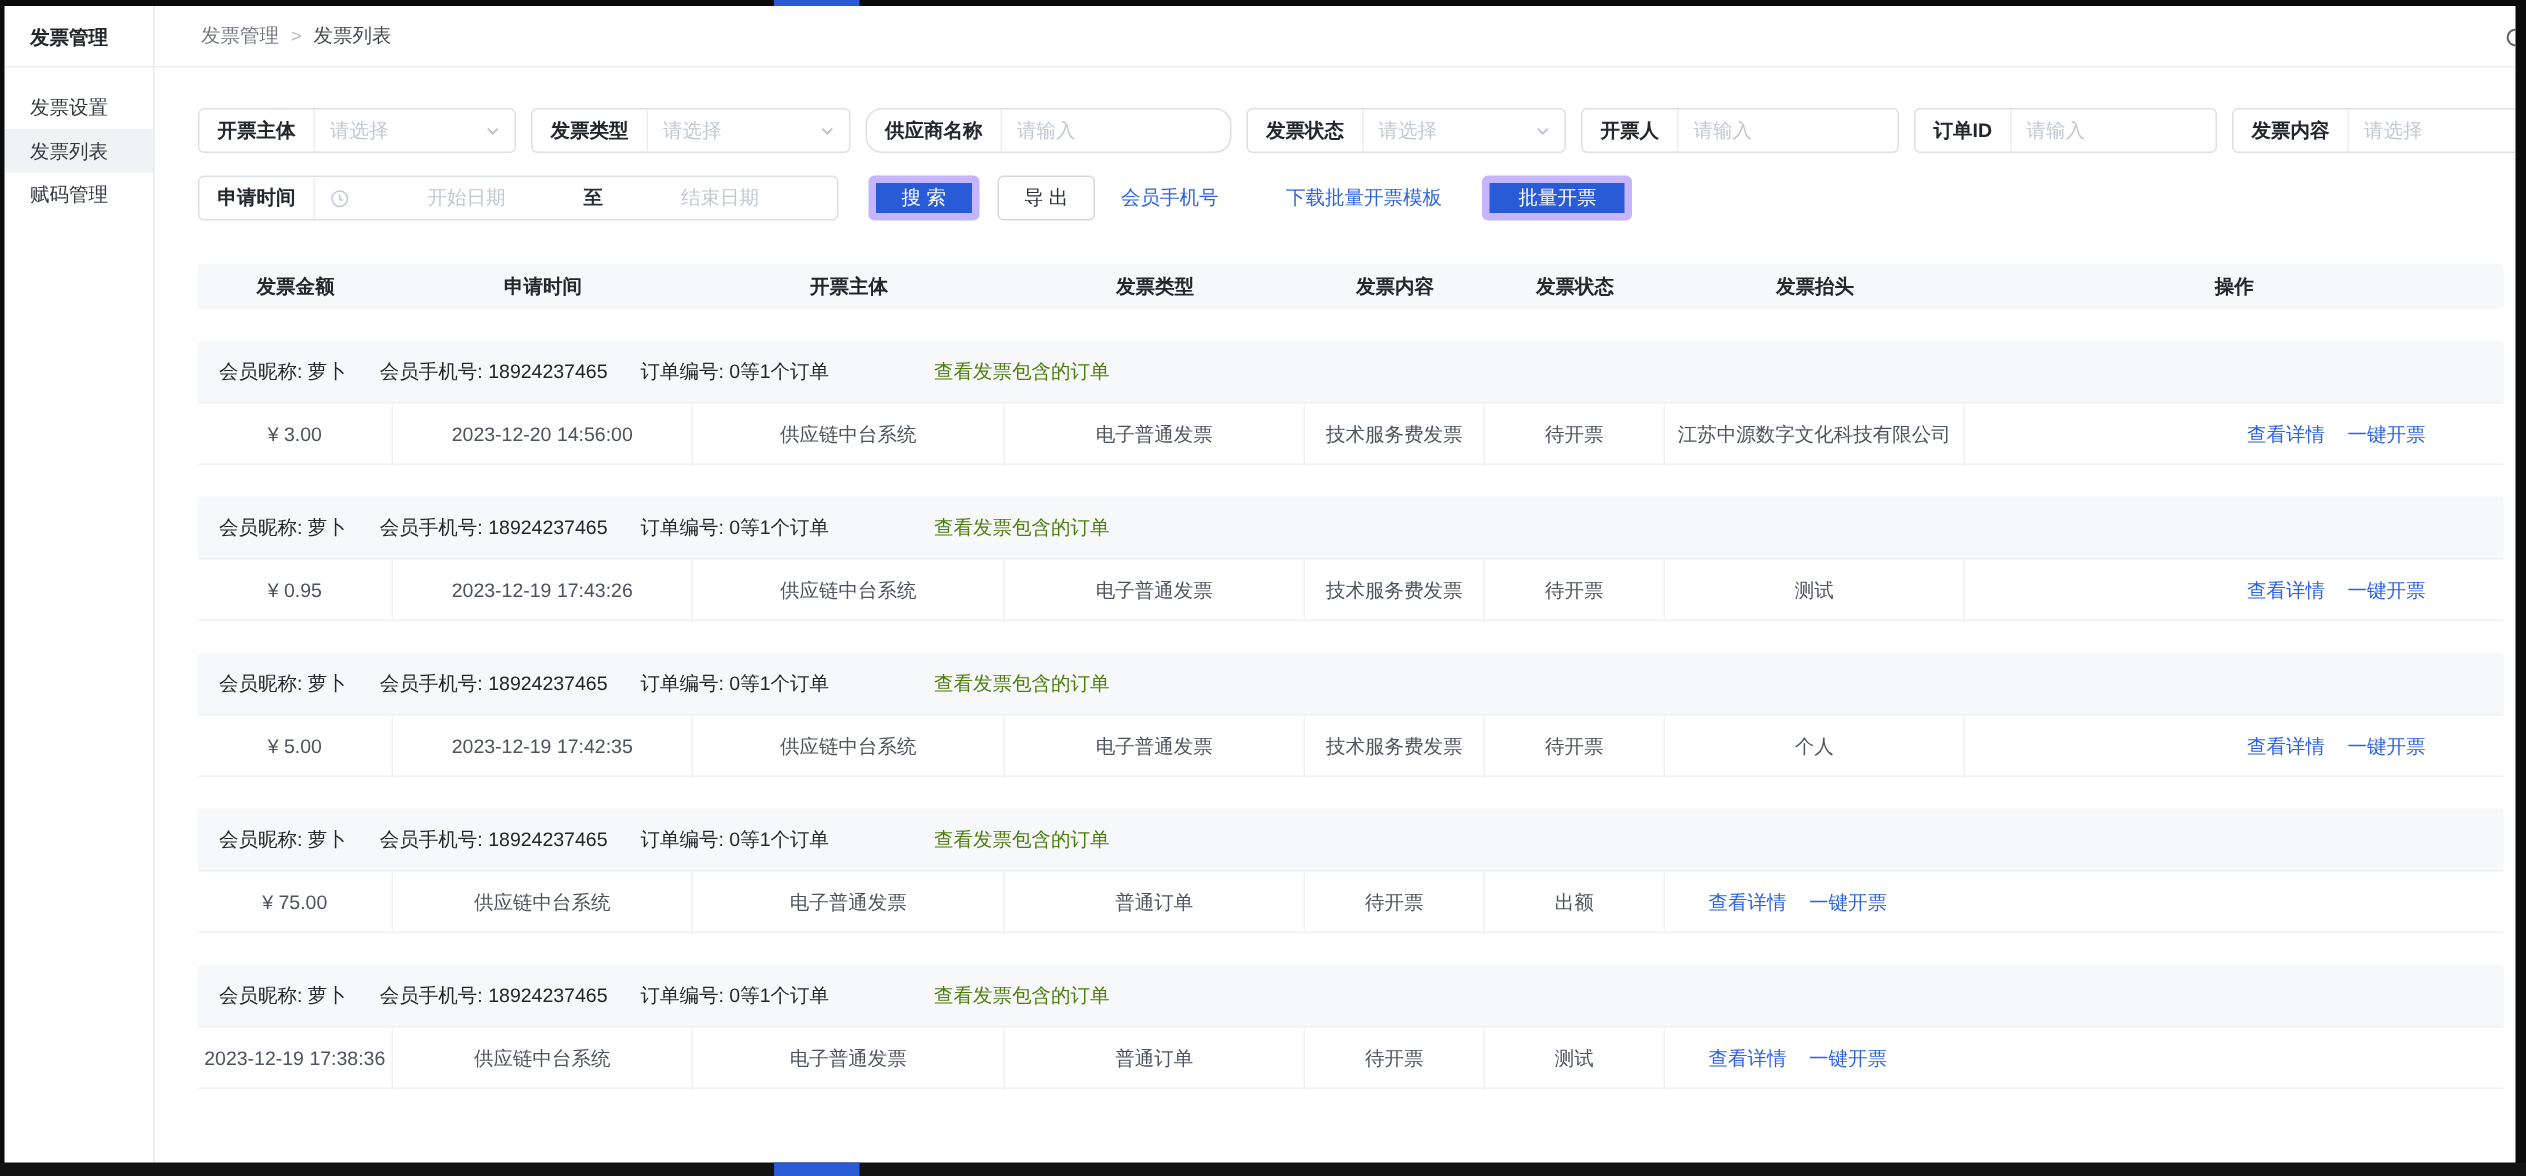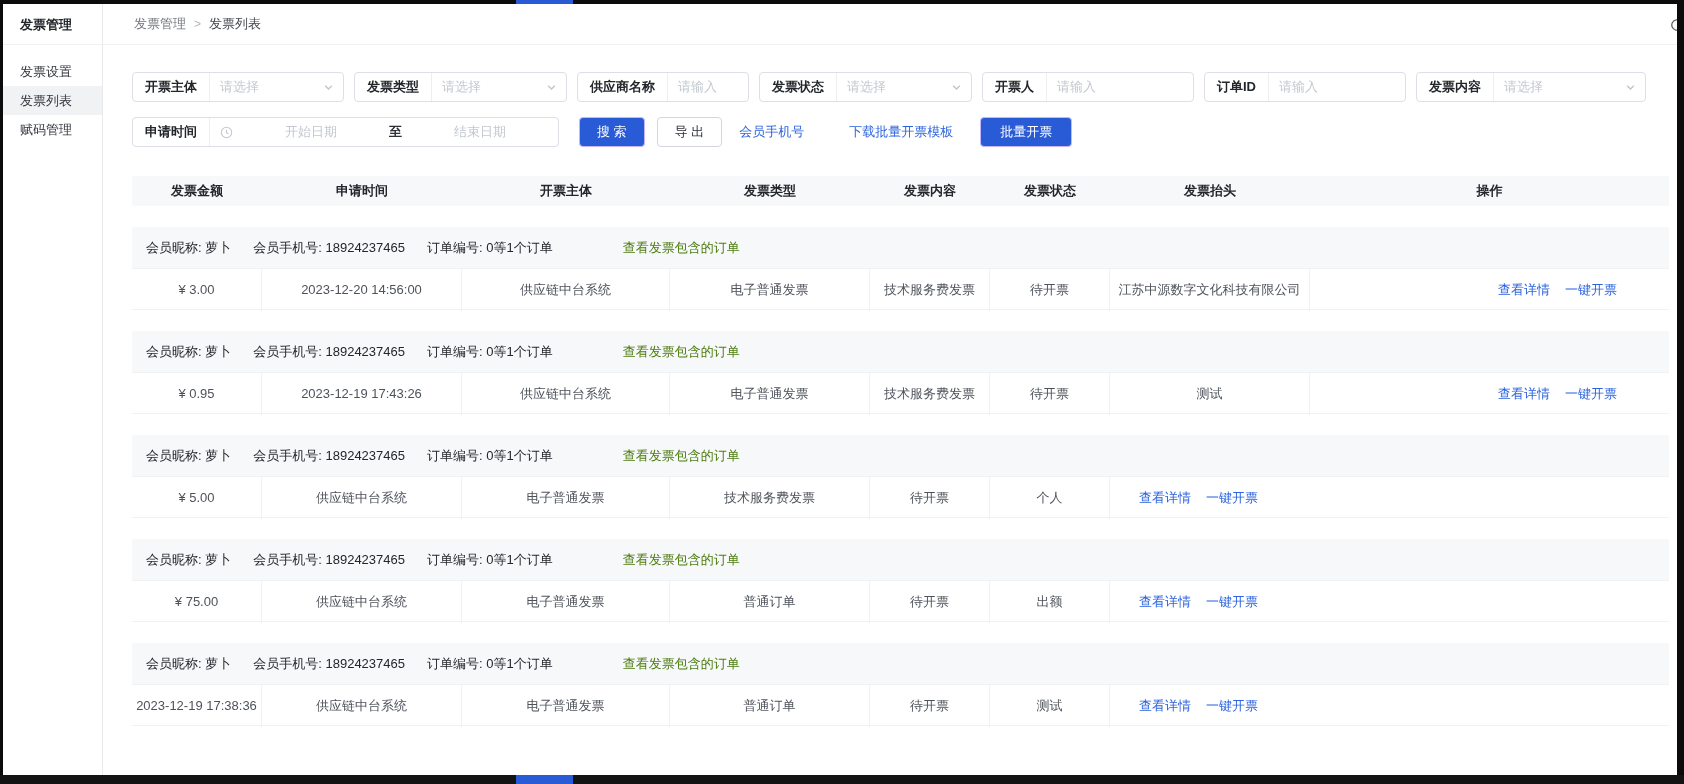--- a/index.html
+++ b/index.html
@@ -36,21 +36,21 @@
   .flabel{padding:0 12px;font-size:13px;font-weight:600;color:#23262b;}
   .fdiv{width:1px;height:28px;background:#eceef1;}
   .fph{flex:1;padding:0 10px;font-size:13px;color:#c3c8d0;overflow:hidden;}
   .chev{padding-right:9px;display:inline-flex;}
   
   .dgroup{width:427px;margin-right:10px;display:inline-flex;align-items:center;height:30px;border:1px solid #dcdfe6;border-radius:4px;}
   .clock{margin-left:10px;display:inline-flex;}
   .dph{flex:1;text-align:center;font-size:13px;color:#c3c8d0;}
   .dsep{font-size:13px;color:#2b2f36;font-weight:600;}
   .btn{height:30px;border-radius:4px;font-size:13px;display:inline-flex;align-items:center;justify-content:center;cursor:pointer;flex:0 0 auto;}
-  .btn-primary{background:#2a5bd7;color:#fff;border:1px solid #c4b5fd;padding:0 17px;margin-left:10px;}
+  .btn-primary{background:#2a5bd7;color:#fff;border:5px solid #c4b5fd;padding:0 17px;margin-left:10px;}
   .btn-plain{background:#fff;color:#2b2f36;border:1px solid #d4d7de;padding:0 17px;margin-left:12px;}
   .btn-batch{margin-left:27px;padding:0 19px;}
   .tlink{font-size:13px;color:#2d64de;cursor:pointer;text-decoration:none;flex:0 0 auto;}
   .link-reset{margin-left:17px;}
   .link-template{margin-left:45px;}
   
   .table{margin:29px 8px 0 29px;}
   .tgrid{display:grid;grid-template-columns:130px 200px 208px 200px 120px 120px 200px minmax(0,1fr);}
   .thead{background:#f7f8fa;height:30px;align-items:center;border-radius:2px;}
   .thead .hcell{font-size:13px;font-weight:700;color:#23262b;text-align:center;}
@@ -121,21 +121,21 @@
           <div class="fgroup" style="width: 213px;">
             <span class="flabel">发票类型</span>
             <span class="fdiv"></span>
             <span class="fph">请选择</span>
             <span class="chev">
               <svg width="11" height="11" viewBox="0 0 10 10">
                 <path d="M2 3.4 L5 6.4 L8 3.4" fill="none" stroke="#c0c4cc" stroke-width="1.2"></path>
               </svg>
             </span>
           </div>
-          <div class="fgroup" style="width: 172px;">
+          <div class="fgroup" style="width: 244px; border-radius: 11px;">
             <span class="flabel">供应商名称</span>
             <span class="fdiv"></span>
             <span class="fph">请输入</span>
           </div>
           <div class="fgroup" style="width: 213px;">
             <span class="flabel">发票状态</span>
             <span class="fdiv"></span>
             <span class="fph">请选择</span>
             <span class="chev">
               <svg width="11" height="11" viewBox="0 0 10 10">
@@ -243,20 +243,21 @@
           </div>
           <div class="tgroup">
             <div class="group-header">
               <span class="gmeta">会员昵称: 萝卜</span>
               <span class="gmeta">会员手机号: 18924237465</span>
               <span class="gmeta">订单编号: 0等1个订单</span>
               <a class="glink">查看发票包含的订单</a>
             </div>
             <div class="tgrid data-row">
               <div class="cell">¥ 5.00</div>
+              <div class="cell">2023-12-19 17:42:35</div>
               <div class="cell">供应链中台系统</div>
               <div class="cell">电子普通发票</div>
               <div class="cell">技术服务费发票</div>
               <div class="cell">待开票</div>
               <div class="cell">个人</div>
               <div class="cell cell-actions">
                 <a class="alink">查看详情</a>
                 <a class="alink">一键开票</a>
               </div>
             </div>

